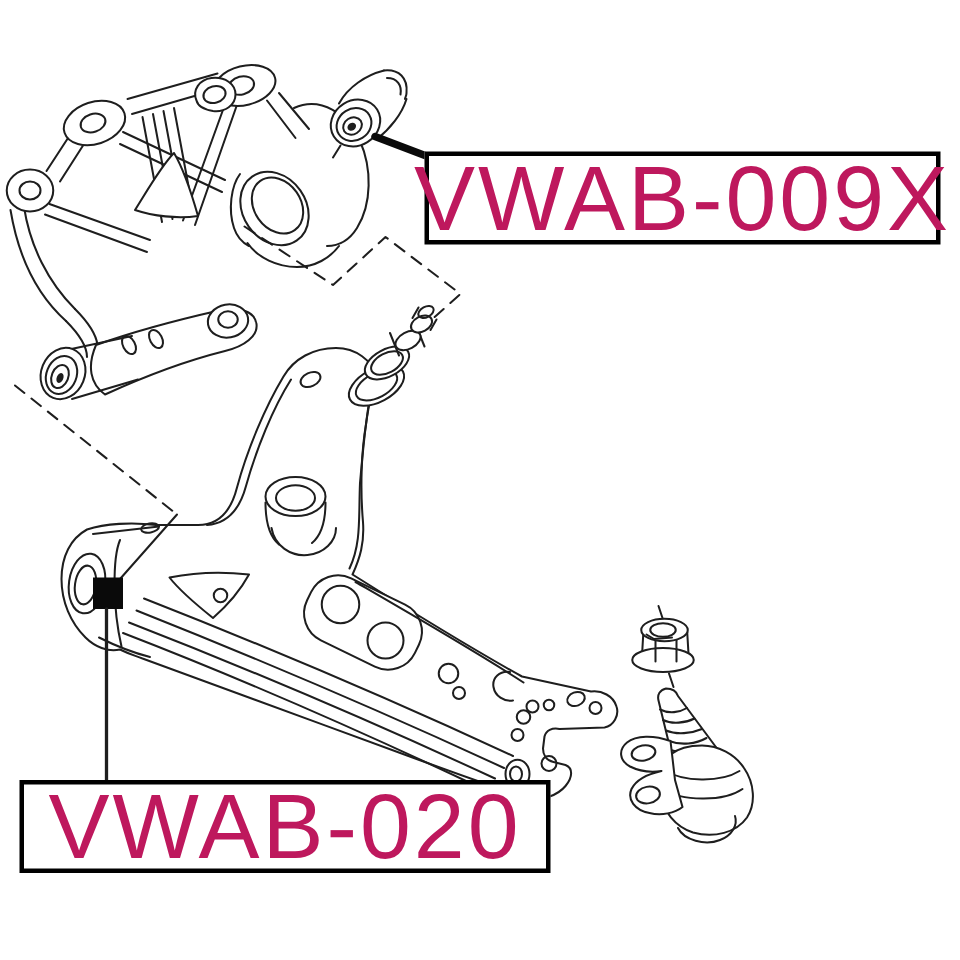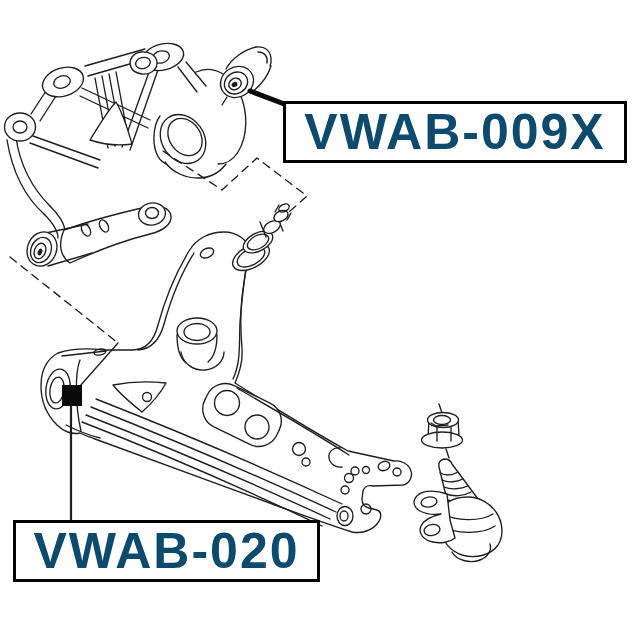--- a/index.html
+++ b/index.html
@@ -10,28 +10,28 @@
     overflow:hidden;
     font-family:"Liberation Sans","DejaVu Sans",sans-serif;
   }
   .stage svg{position:absolute;left:0;top:0;}
   .callout{
     position:absolute;
     display:flex;align-items:center;justify-content:center;
     background:#fff;
     border:3px solid #000;
     box-sizing:border-box;
-    font-weight:700;
-    font-size:50px;
+    font-weight:400;
+    font-size:61px;
     letter-spacing:2px;
-    color:#0c4a6e;
+    color:#be185d;
     white-space:nowrap;
   }
   .callout-009x{left:283px;top:101px;width:344px;height:62px;}
-  .callout-020{left:13px;top:520px;width:307px;height:62px;}
+  .callout-020{left:13px;top:520px;width:354px;height:62px;}
 </style>
 </head>
 <body>
 
 <div class="stage">
 
 <svg width="640" height="640" viewBox="0 0 640 640" stroke="#1e1e1e" fill="none" stroke-width="1.35" stroke-linecap="round" stroke-linejoin="round">
 
   <g>
 

